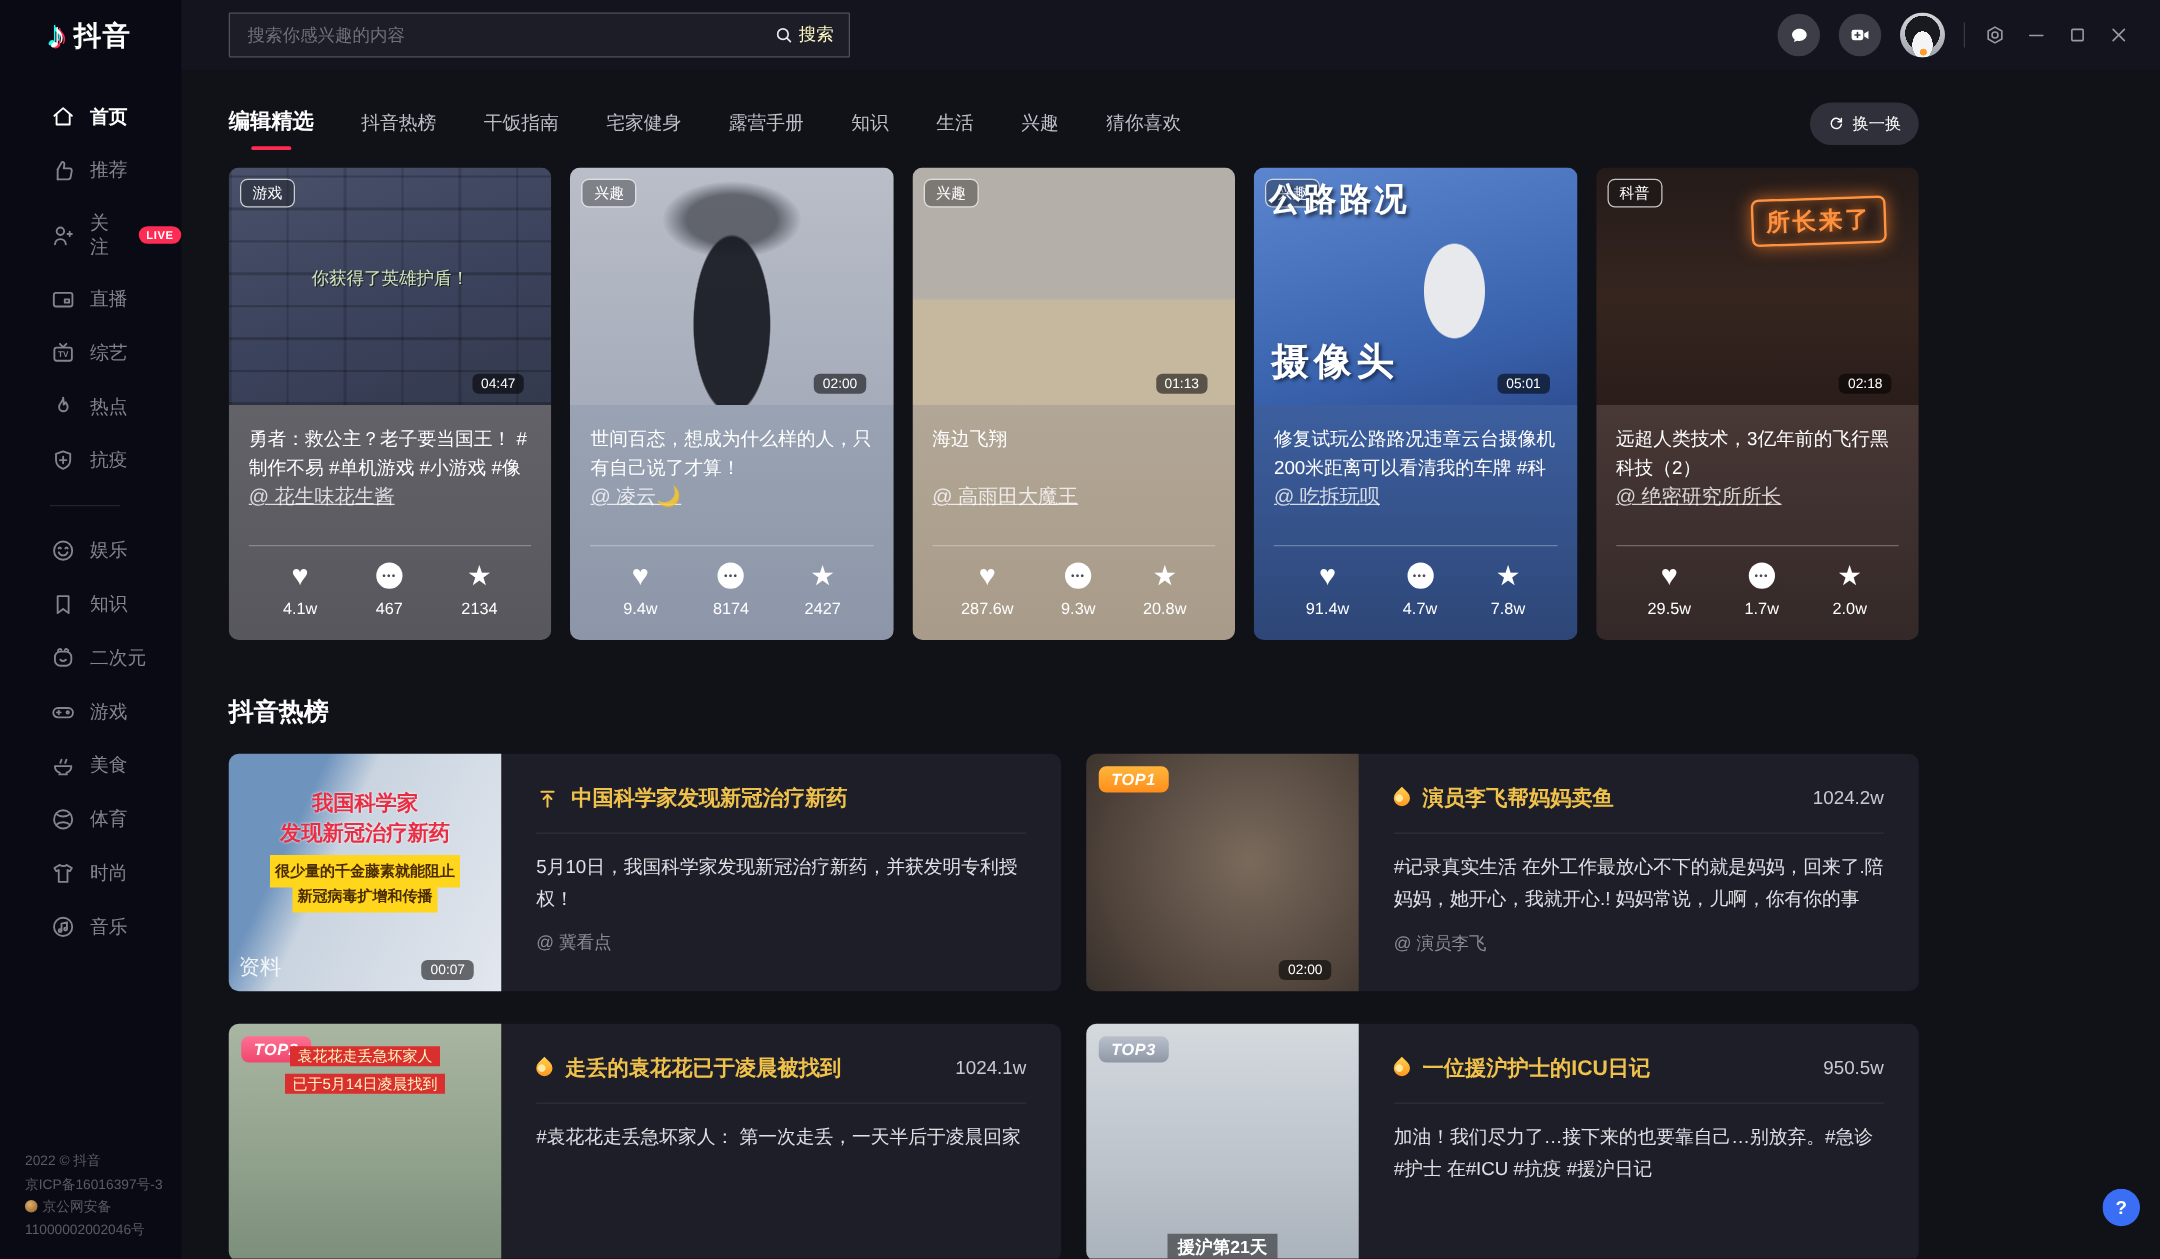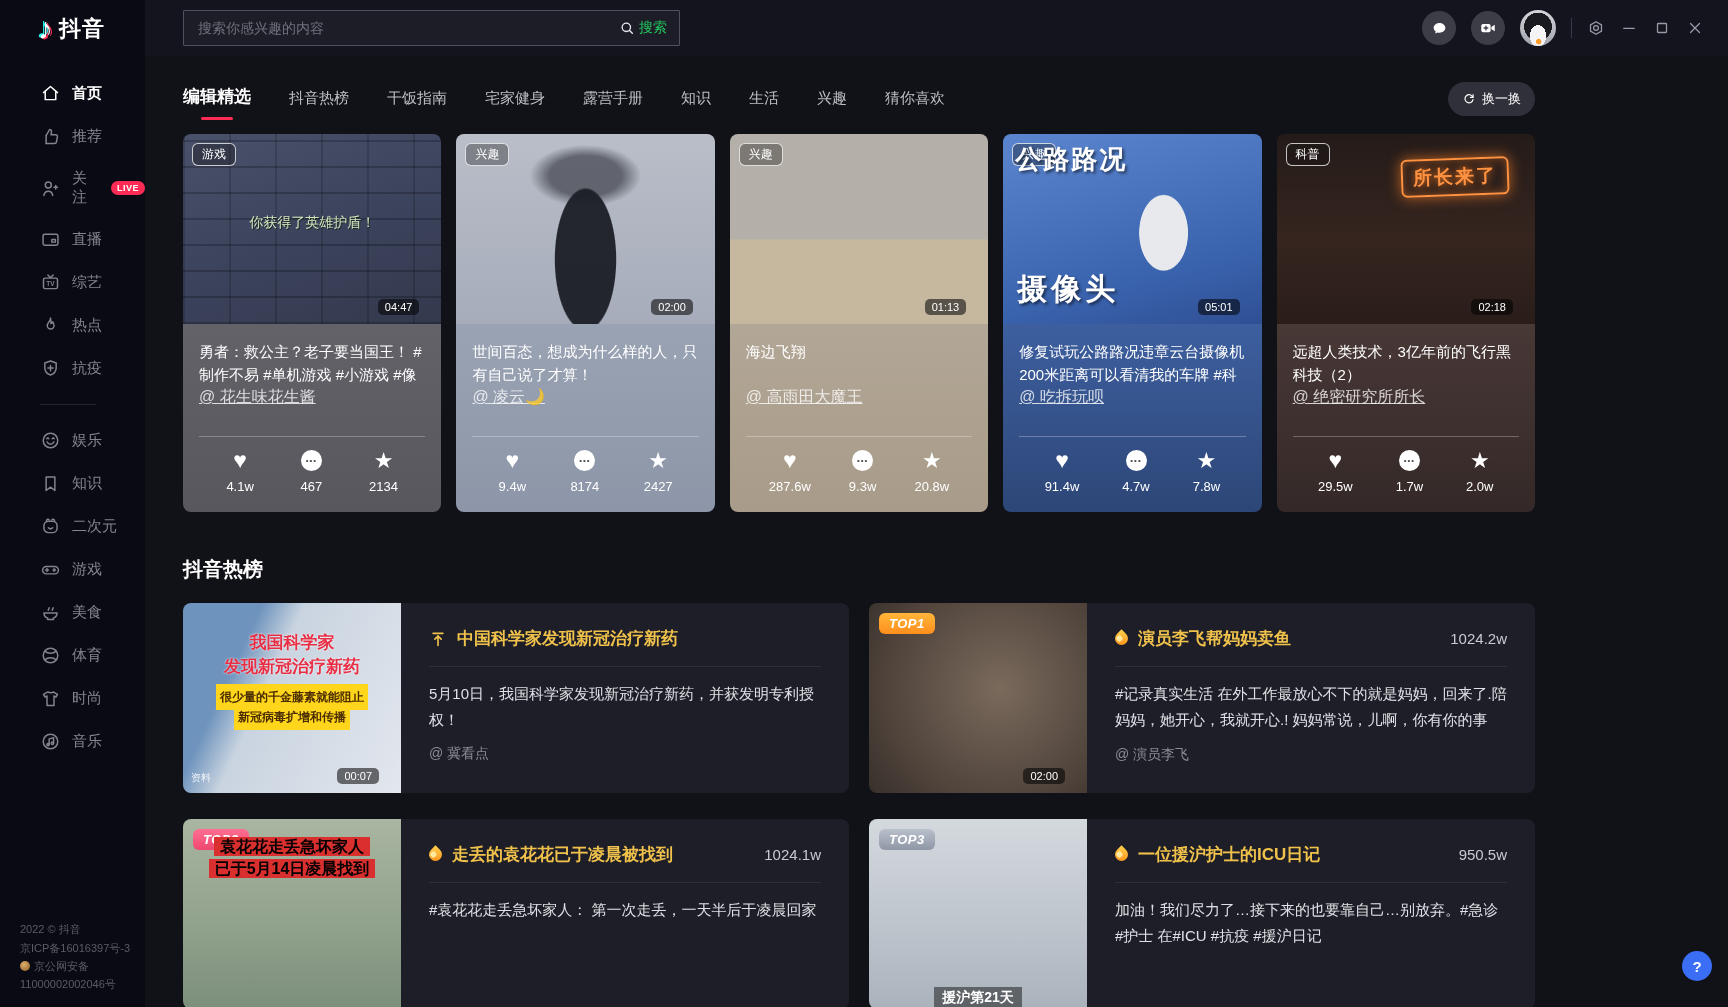--- a/index.html
+++ b/index.html
@@ -26,21 +26,21 @@
                background:radial-gradient(circle at 40% 35%, #e0b06a, #8a5a28); margin-right:4px; vertical-align:-1px; }
 
   
   .main { flex:1; display:flex; flex-direction:column; }
   header { height:56px; background:#14141e; display:flex; align-items:center; padding:0 24px 0 38px; }
   .search { width:497px; height:36px; border:1px solid #50505c; background:#1d1d27; border-radius:1px;
             display:flex; align-items:center; padding:0 12px 0 14px; }
   .search input { flex:1; background:transparent; border:none; outline:none; color:#fff; font-size:14px;
                   font-family:inherit; }
   .search input::placeholder { color:#70707c; }
-  .search-btn { display:flex; align-items:center; gap:4px; background:none; border:none; color:#22c55e;
+  .search-btn { display:flex; align-items:center; gap:4px; background:none; border:none; color:#fef9c3;
                 font-size:14px; cursor:pointer; font-family:inherit; }
   .top-actions { margin-left:auto; display:flex; align-items:center; gap:15px; }
   .cbtn { width:34px; height:34px; border-radius:50%; background:#3d3d48; border:none; display:flex;
           align-items:center; justify-content:center; cursor:pointer; }
   .avatar { width:36px; height:36px; border-radius:50%; cursor:pointer; overflow:hidden;
      background:
        radial-gradient(circle at 52% 88%, #ff9d2b 0 7%, transparent 8%),
        radial-gradient(ellipse 9px 12px at 50% 72%, #f4f4f6 0 90%, transparent 91%),
        radial-gradient(circle at 50% 46%, #191a1f 0 52%, transparent 53%),
        linear-gradient(#d4d6da,#9fa4ac); }
@@ -115,25 +115,25 @@
   .hot-item { display:flex; height:190px; cursor:pointer; }
   .hthumb { width:218px; flex:0 0 218px; border-radius:8px 0 0 8px; position:relative; overflow:hidden; }
   .ht1 { background:linear-gradient(115deg,#6e93bd 0 26%,#c9d4e0 40%,#e3e7ee); }
   .ht2 { background:radial-gradient(circle at 60% 45%, #7a6a5c, #4e423a 70%, #37302b); }
   .ht3 { background:linear-gradient(#a9b6a1,#8fa08b 60%,#7c8f7a); }
   .ht4 { background:linear-gradient(#d4d9de,#bcc3cb 60%,#aab2bb); }
   .tl { position:absolute; left:0; right:0; text-align:center; white-space:nowrap; }
   .tl-red { color:#e82e44; font-weight:800; font-size:17px; text-shadow:0 0 2px #fff; }
   .tl-hl  { font-size:12px; font-weight:700; color:#4a2c00; }
   .tl-hl span { background:#ffd61c; padding:6px 4px; }
-  .tl-ribbon { font-size:16px; font-weight:700; color:#000000; }
+  .tl-ribbon { font-size:12px; font-weight:400; color:#fef9c3; }
   .tl-ribbon span { background:#d92f2f; padding:1px 6px; }
   .tl-strip { bottom:2px; font-size:14px; font-weight:700; color:#fff; }
   .tl-strip span { background:rgba(0,0,0,.45); padding:2px 8px; }
-  .watermark { position:absolute; left:8px; bottom:8px; color:rgba(255,255,255,.85); font-size:10px; }
+  .watermark { position:absolute; left:8px; bottom:8px; color:rgba(255,255,255,.85); font-size:17px; }
   .topbadge { position:absolute; top:10px; left:10px; color:#fff; font-size:13px; font-weight:800;
               font-style:italic; padding:3px 10px; border-radius:6px; letter-spacing:.5px; }
   .b1 { background:linear-gradient(#ffb63a,#ff8e1c); }
   .b2 { background:linear-gradient(#ff6f93,#ef476e); }
   .b3 { background:linear-gradient(#b9c0cc,#8f97a6); }
   .hcard { flex:1; background:#1e1e28; border-radius:0 8px 8px 0; padding:24px 28px 0; }
   .htitle-row { display:flex; align-items:center; gap:10px; }
   .htitle { color:#f0c24b; font-size:17px; font-weight:700; }
   .hcount { margin-left:auto; color:#c9c9d2; font-size:15px; }
   .flame { width:13px; height:13px; flex:0 0 13px; background:linear-gradient(135deg,#ffd34d,#ff8d17);

